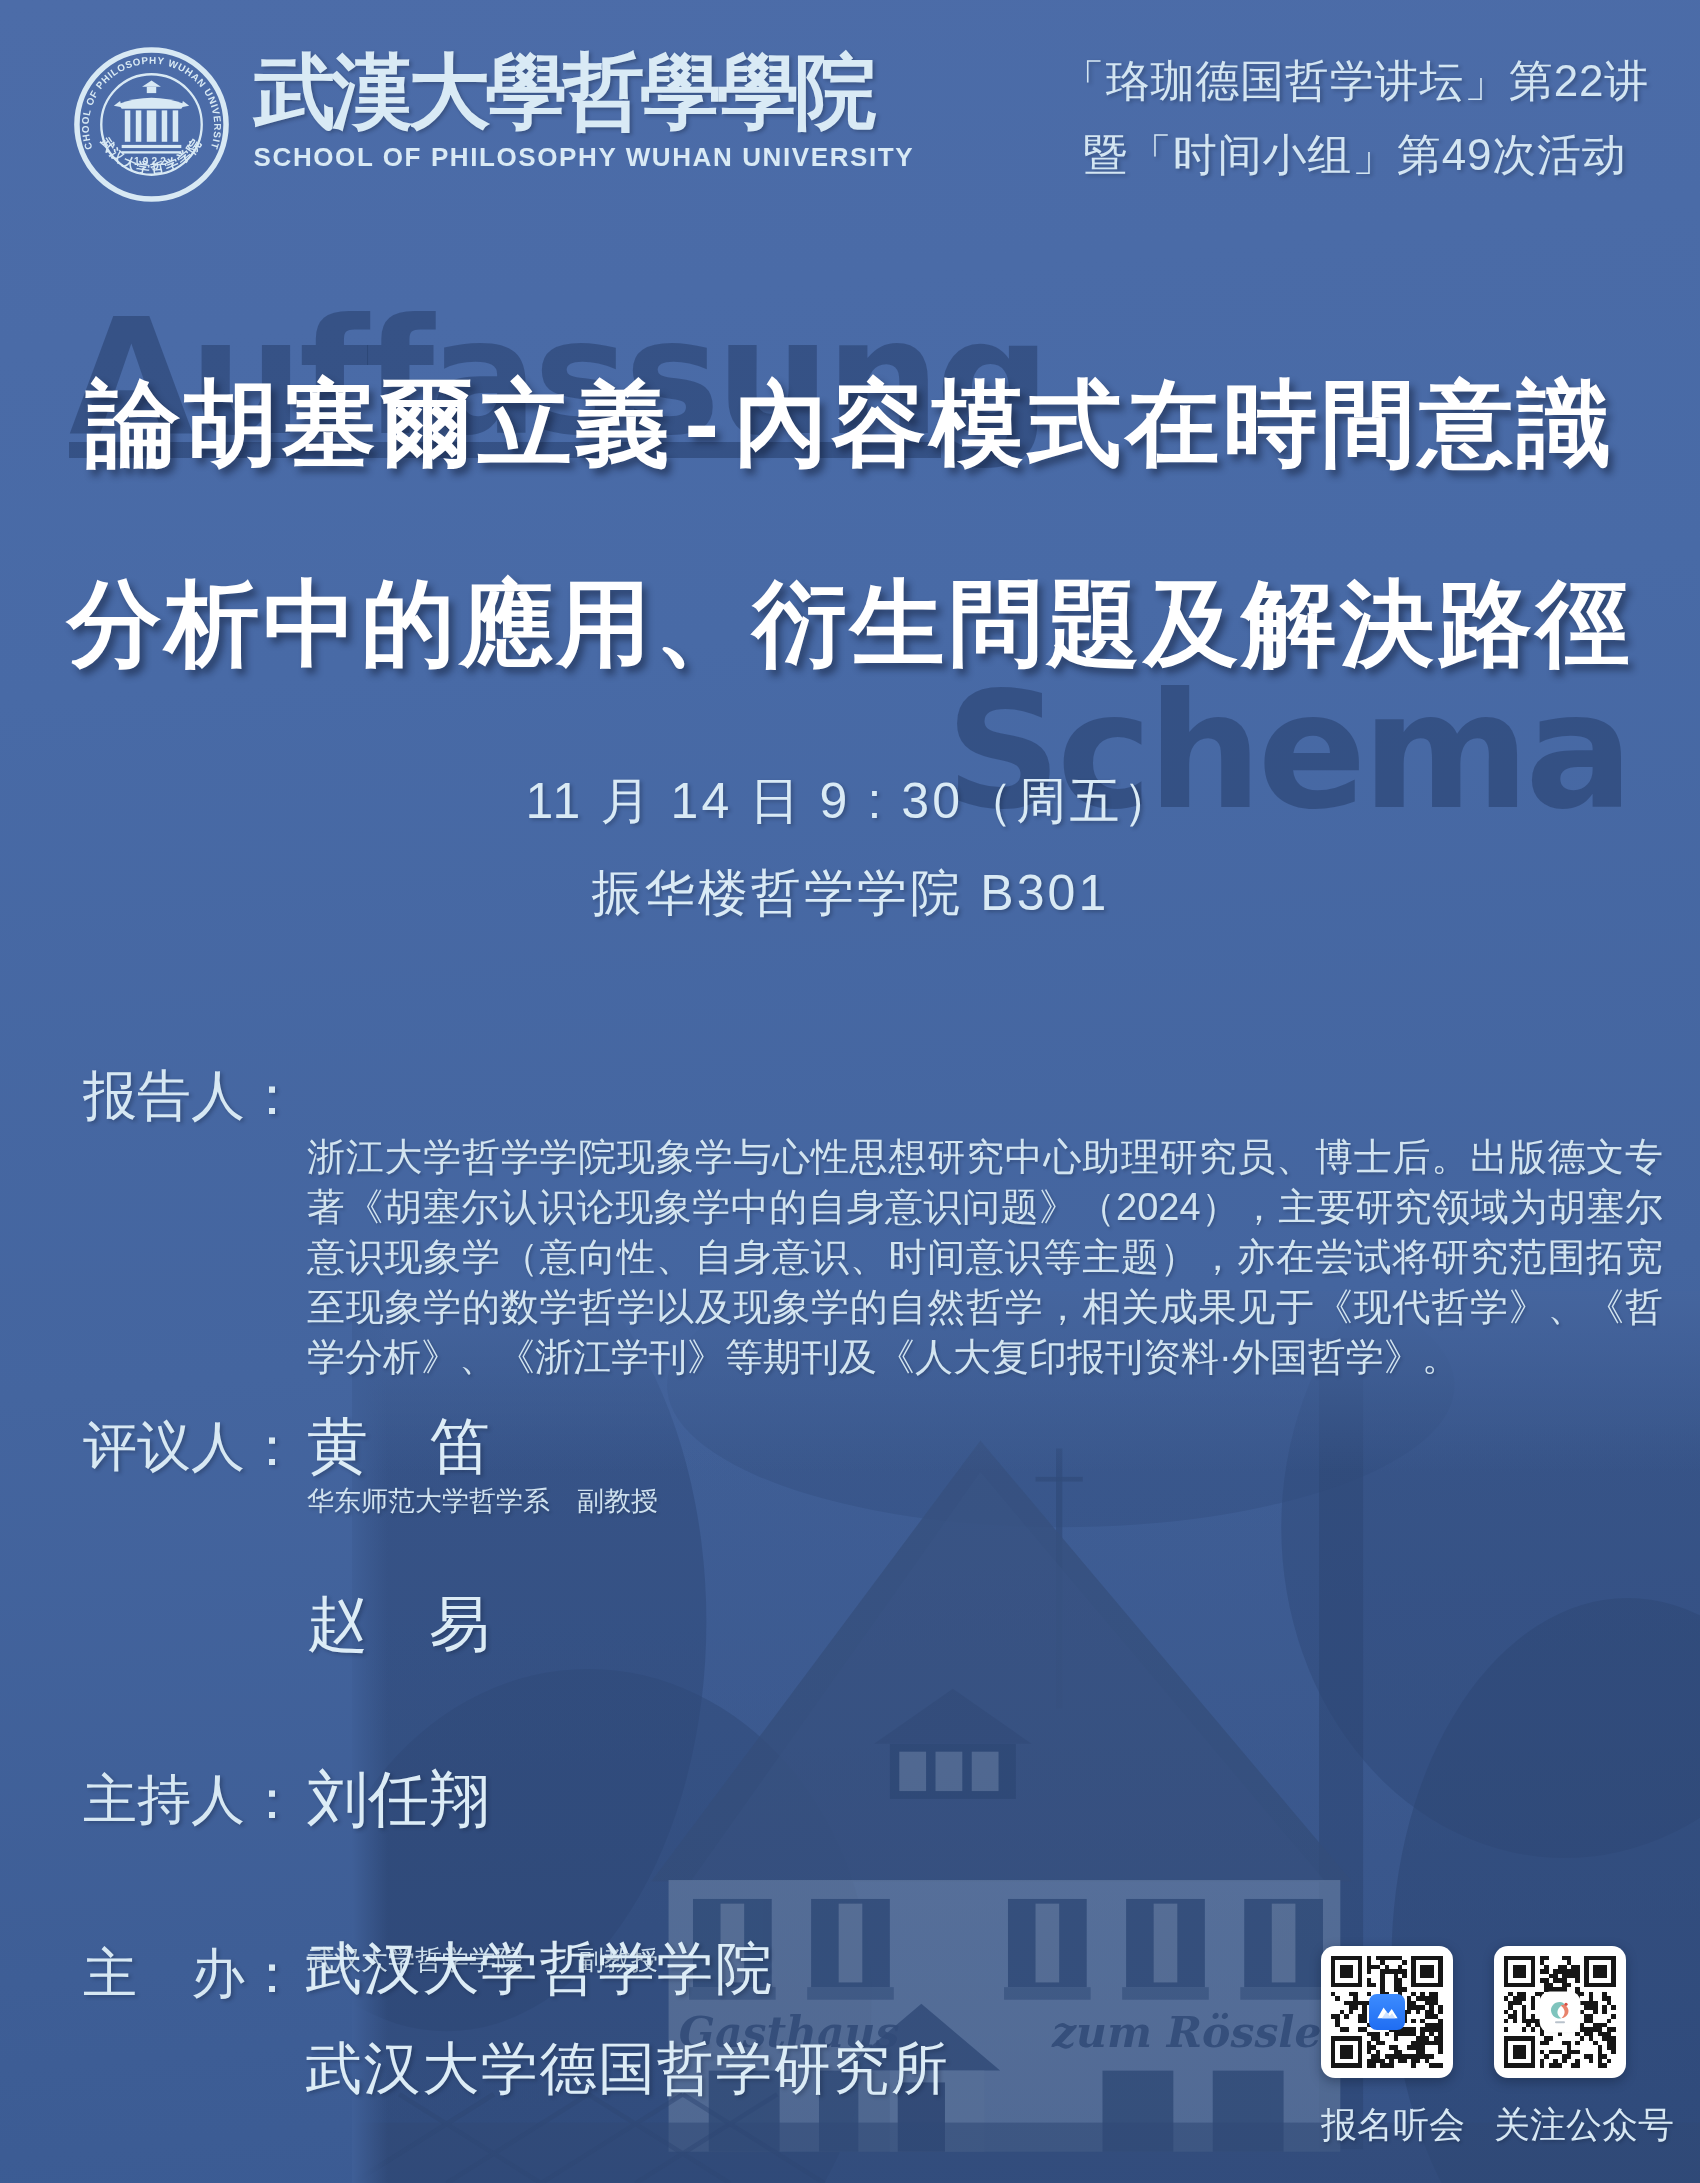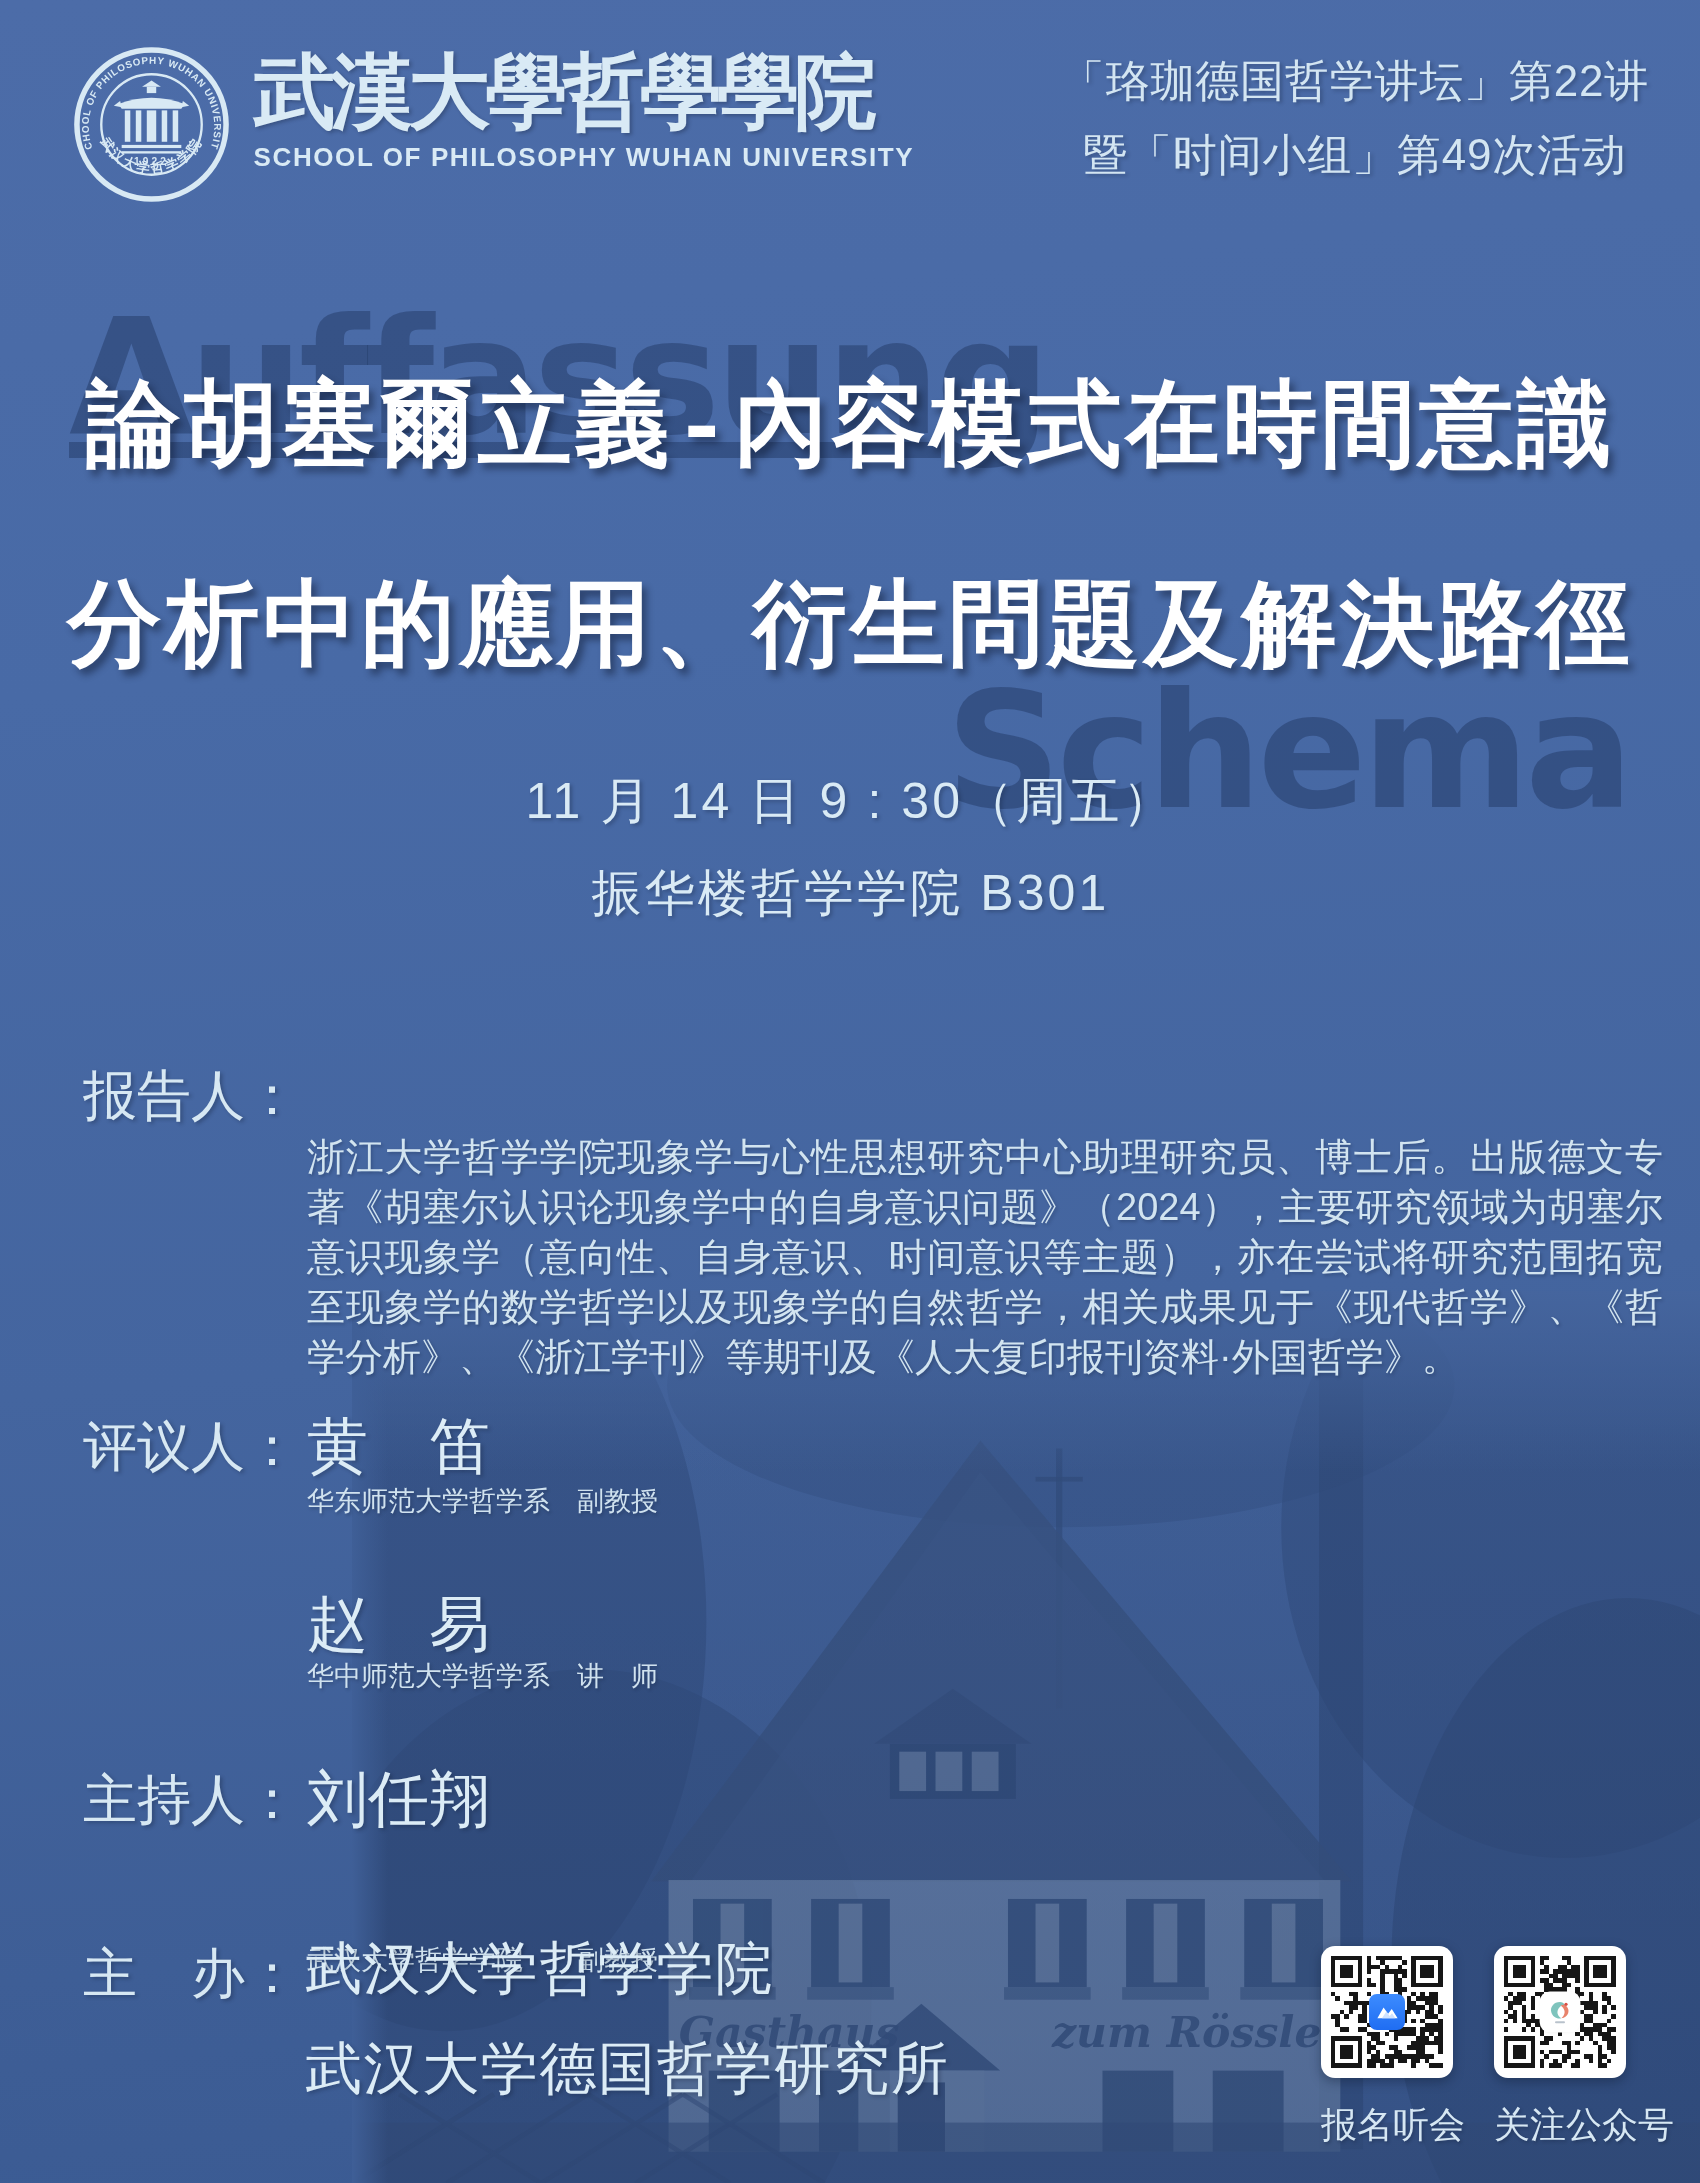--- a/index.html
+++ b/index.html
@@ -210,21 +210,20 @@
   <div class="sched date">11 月 14 日 9 : 30（周五）</div>
   <div class="sched venue">振华楼哲学学院 B301</div>
 
   <div class="sec-label" style="top:1060px">报告人：</div>
   <div class="bio">浙江大学哲学学院现象学与心性思想研究中心助理研究员、博士后。出版德文专著《胡塞尔认识论现象学中的自身意识问题》（2024），主要研究领域为胡塞尔意识现象学（意向性、自身意识、时间意识等主题），亦在尝试将研究范围拓宽至现象学的数学哲学以及现象学的自然哲学，相关成果见于《现代哲学》、《哲学分析》、《浙江学刊》等期刊及《人大复印报刊资料·外国哲学》。</div>
 
   <div class="sec-label" style="top:1411px">评议人：</div>
   <div class="sec-name" style="top:1406px">黄　笛</div>
   <div class="sec-affil" style="top:1483px">华东师范大学哲学系　副教授</div>
   <div class="sec-name" style="top:1584px">赵　易</div>
-  <div class="sec-affil" style="top:1658px">华中师范大学哲学系　讲　师</div>
 
   <div class="sec-label" style="top:1764px">主持人：</div>
   <div class="sec-name" style="top:1759px">刘任翔</div>
   <div class="sec-affil" style="top:1942px">武汉大学哲学学院　　副教授</div>
 
   <div class="sec-label" style="top:1938px">主　办：</div>
   <div class="org-line" style="top:1931px">武汉大学哲学学院</div>
   <div class="org-line" style="top:2031px">武汉大学德国哲学研究所</div>
 
   <div class="qr-card qr-1">

